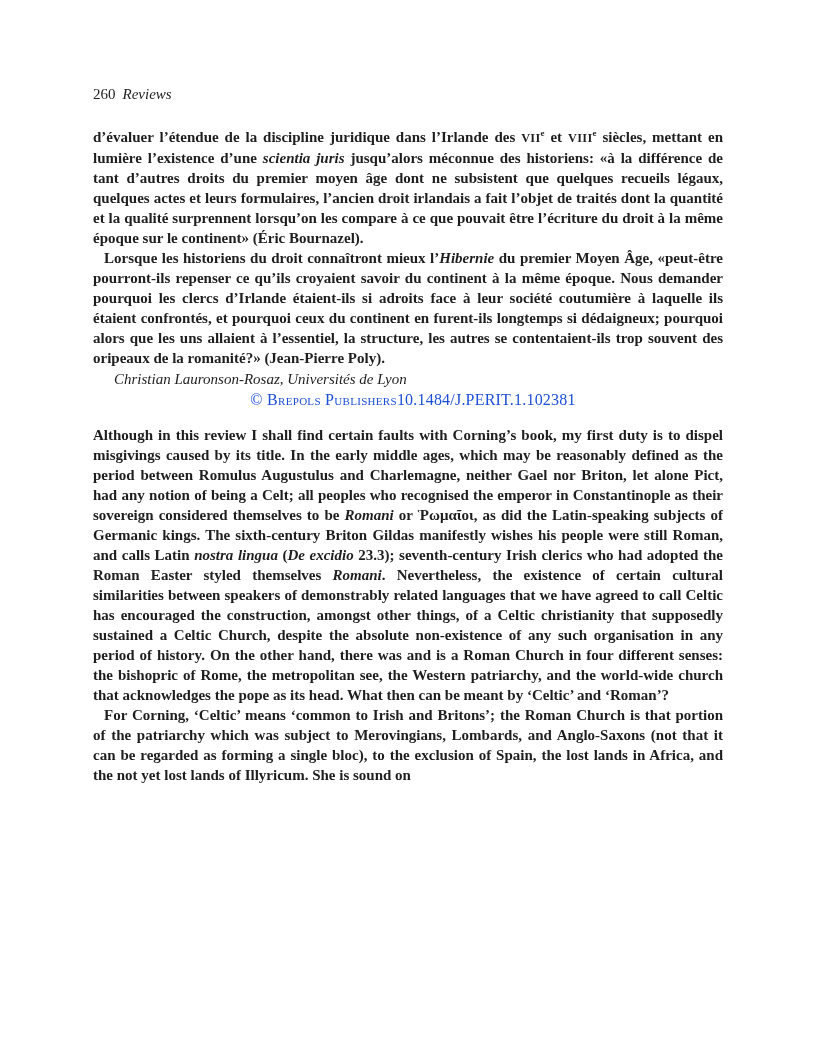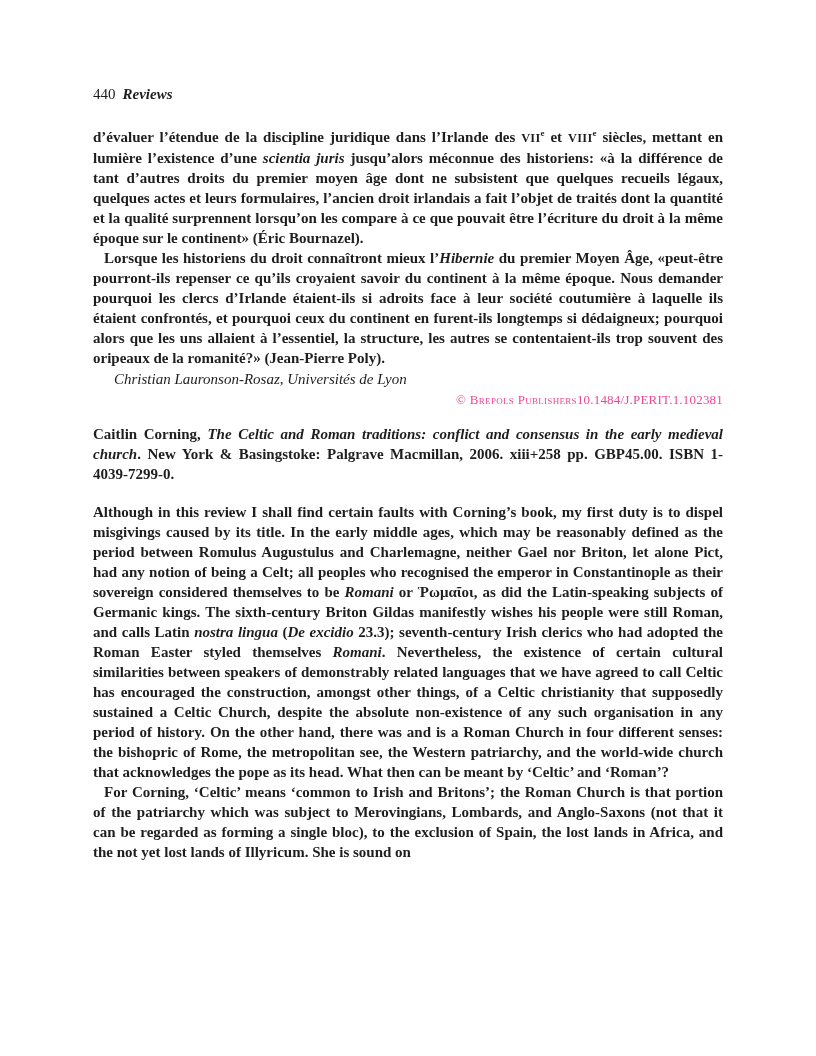--- a/index.html
+++ b/index.html
@@ -21,21 +21,20 @@
     overflow: hidden;
   }
   .running-head {
     margin-bottom: 23px;
   }
   .pagenum {
     margin-right: 7px;
   }
   .running-title {
     font-style: italic;
-    font-weight: bold;
   }
   p.para {
     margin: 0;
     text-align: justify;
     font-weight: bold;
   }
   p.indent {
     text-indent: 11px;
   }
   .it { font-style: italic; }
@@ -47,27 +46,27 @@
   }
   .signature-row {
     display: flex;
     justify-content: space-between;
     font-style: italic;
     padding-left: 21px;
     margin-top: 1px;
   }
   .imprint-row {
     display: flex;
-    justify-content: flex-end;
+    justify-content: center;
     align-items: baseline;
     padding-left: 10px;
     margin-top: 4px;
-    font-size: 13px;
+    font-size: 16px;
     line-height: 14px;
-    color: #ec4899;
+    color: #1d4ed8;
   }
   .copyright {
     font-variant: small-caps;
     letter-spacing: 0.3px;
   }
   .doi {
     letter-spacing: 0.2px;
   }
   p.citation {
     margin-top: 17px;
@@ -75,35 +74,34 @@
   p.review-first {
     margin-top: 18px;
   }
 </style>
 </head>
 <body>
 
 <div class="page">
 
   <div class="running-head">
-    <span class="pagenum">440</span><span class="running-title">Reviews</span>
+    <span class="pagenum">260</span><span class="running-title">Reviews</span>
   </div>
 
   <p class="para"><span>d’évaluer l’étendue de la discipline juridique dans l’Irlande des </span><span class="sc">VII</span><sup>e</sup><span> et </span><span class="sc">VIII</span><sup>e</sup><span> siècles, mettant en lumière l’existence d’une </span><span class="it">scientia juris</span><span> jusqu’alors méconnue des historiens: «à la différence de tant d’autres droits du premier moyen âge dont ne subsistent que quelques recueils légaux, quelques actes et leurs formulaires, l’ancien droit irlandais a fait l’objet de traités dont la quantité et la qualité surprennent lorsqu’on les compare à ce que pouvait être l’écriture du droit à la même époque sur le continent» (Éric Bournazel).</span></p>
 
   <p class="para indent"><span>Lorsque les historiens du droit connaîtront mieux l’</span><span class="it">Hibernie</span><span> du premier Moyen Âge, «peut-être pourront-ils repenser ce qu’ils croyaient savoir du continent à la même époque. Nous demander pourquoi les clercs d’Irlande étaient-ils si adroits face à leur société coutumière à laquelle ils étaient confrontés, et pourquoi ceux du continent en furent-ils longtemps si dédaigneux; pourquoi alors que les uns allaient à l’essentiel, la structure, les autres se contentaient-ils trop souvent des oripeaux de la romanité?» (Jean-Pierre Poly).</span></p>
 
   <div class="signature-row">
     <span>Christian Lauronson-Rosaz, Universités de Lyon</span>
   </div>
 
   <div class="imprint-row">
     <span class="copyright">© Brepols Publishers</span>
     <span class="doi">10.1484/J.PERIT.1.102381</span>
   </div>
 
-  <p class="para citation"><span>Caitlin Corning, </span><span class="it">The Celtic and Roman traditions: conflict and consensus in the early medieval church</span><span>. New York &amp; Basingstoke: Palgrave Macmillan, 2006. xiii+258 pp. GBP45.00. ISBN 1-4039-7299-0.</span></p>
 
   <p class="para review-first"><span>Although in this review I shall find certain faults with Corning’s book, my first duty is to dispel misgivings caused by its title. In the early middle ages, which may be reasonably defined as the period between Romulus Augustulus and Charlemagne, neither Gael nor Briton, let alone Pict, had any notion of being a Celt; all peoples who recognised the emperor in Constantinople as their sovereign considered themselves to be </span><span class="it">Romani</span><span> or Ῥωμαῖοι, as did the Latin-speaking subjects of Germanic kings. The sixth-century Briton Gildas manifestly wishes his people were still Roman, and calls Latin </span><span class="it">nostra lingua</span><span> (</span><span class="it">De excidio</span><span> 23.3); seventh-century Irish clerics who had adopted the Roman Easter styled themselves </span><span class="it">Romani</span><span>. Nevertheless, the existence of certain cultural similarities between speakers of demonstrably related languages that we have agreed to call Celtic has encouraged the construction, amongst other things, of a Celtic christianity that supposedly sustained a Celtic Church, despite the absolute non-existence of any such organisation in any period of history. On the other hand, there was and is a Roman Church in four different senses: the bishopric of Rome, the metropolitan see, the Western patriarchy, and the world-wide church that acknowledges the pope as its head. What then can be meant by ‘Celtic’ and ‘Roman’?</span></p>
 
   <p class="para indent"><span>For Corning, ‘Celtic’ means ‘common to Irish and Britons’; the Roman Church is that portion of the patriarchy which was subject to Merovingians, Lombards, and Anglo-Saxons (not that it can be regarded as forming a single bloc), to the exclusion of Spain, the lost lands in Africa, and the not yet lost lands of Illyricum. She is sound on</span></p>
 
 </div>
 
 </body></html>

